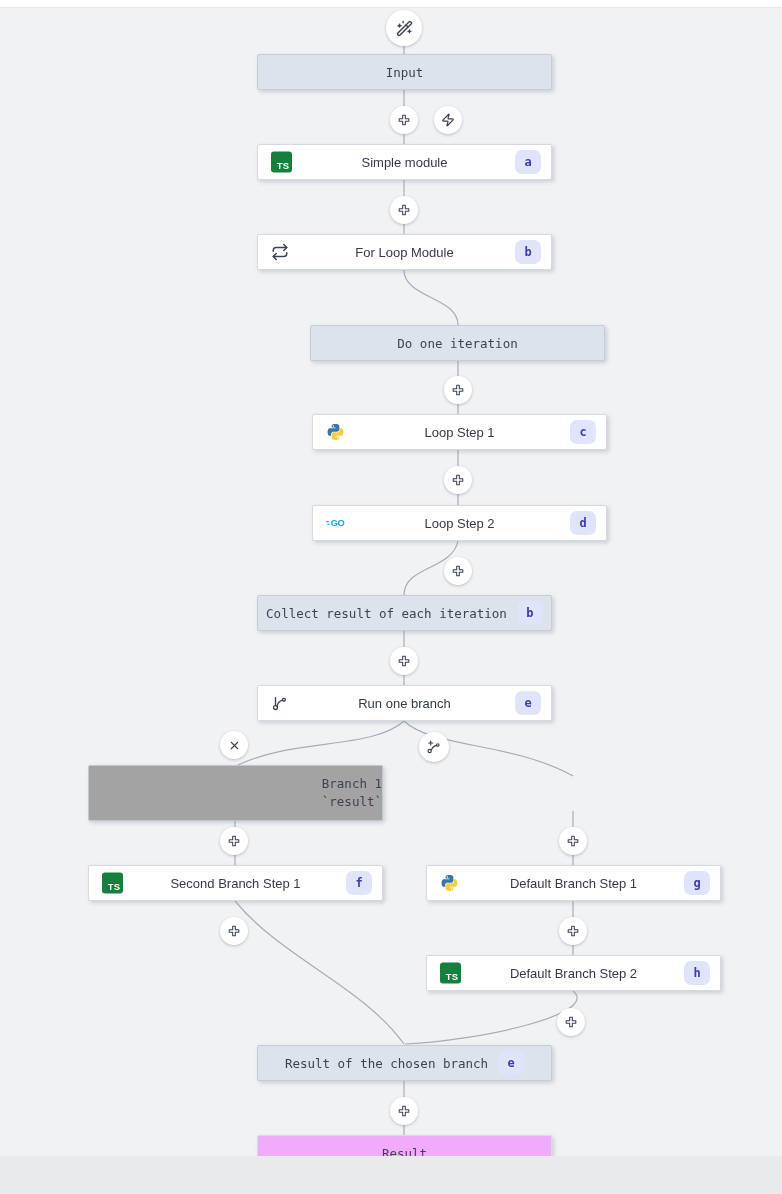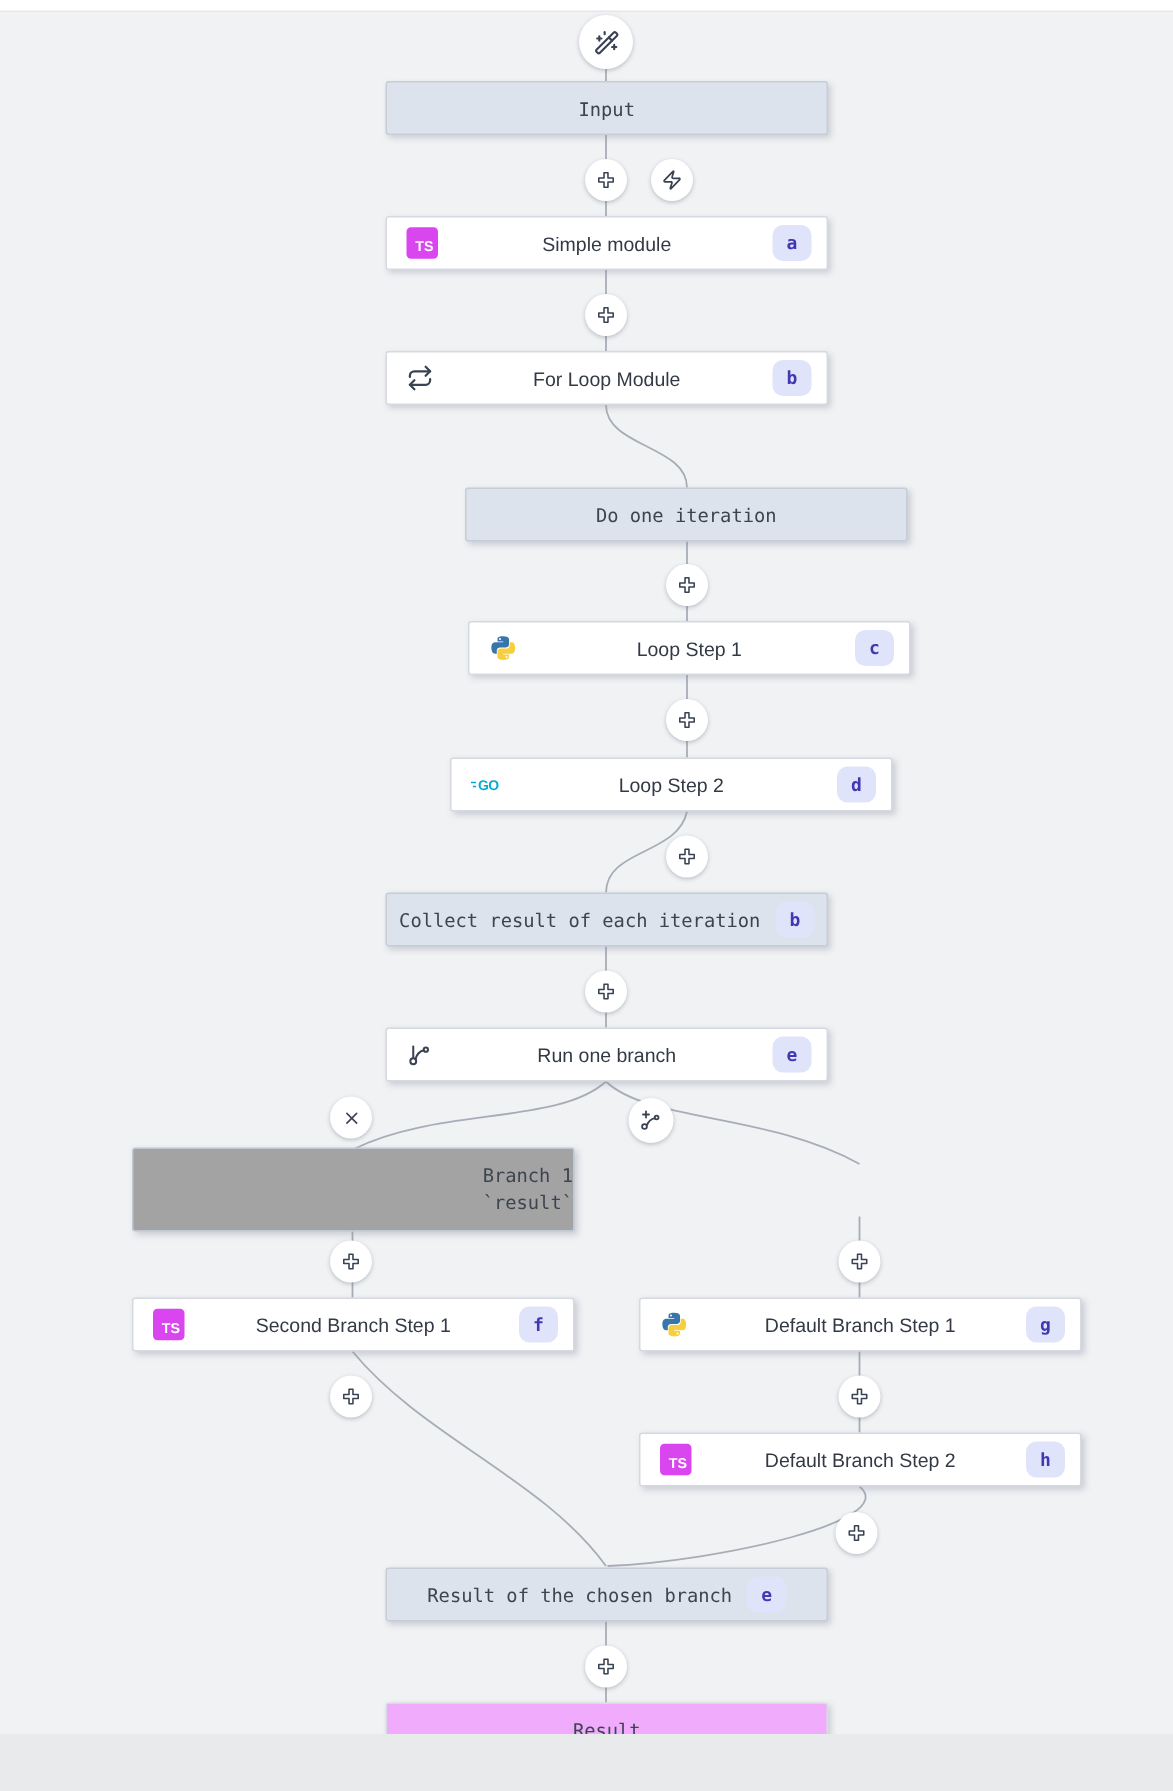--- a/index.html
+++ b/index.html
@@ -40,21 +40,21 @@
     position:absolute;width:28px;height:28px;border-radius:50%;background:#ffffff;
     box-shadow:0 1px 3px rgba(100,110,125,0.4);
     display:flex;align-items:center;justify-content:center;
   }
   .circle-btn.big{width:36px;height:36px;}
   .circle-btn svg{display:block;}
   .stroke-ic{stroke:#3a4353;stroke-width:2;fill:none;stroke-linecap:round;stroke-linejoin:round;}
   .plus-glyph{fill:#ffffff;stroke:#3a4353;stroke-width:1.8;stroke-linejoin:round;}
 
   .ts-chip{
-    width:21px;height:21px;border-radius:3px;background:#d946ef;color:#ffffff;
+    width:21px;height:21px;border-radius:3px;background:#15803d;color:#ffffff;
     display:flex;align-items:flex-end;justify-content:flex-end;
     font-size:9.5px;font-weight:bold;padding:0 3px 2px 0;box-sizing:border-box;
     font-family:"Liberation Sans",sans-serif;letter-spacing:0;
   }
   .go-logo text{fill:#00acd7;font-family:"Liberation Sans",sans-serif;font-weight:bold;font-size:11px;letter-spacing:-0.5px;}
   .go-logo line{stroke:#00acd7;stroke-width:1.2;}
 </style>
 </head>
 <body>
 
@@ -154,21 +154,21 @@
     <span class="mod-label">Loop Step 1</span>
     <span class="badge">c</span>
   </div>
 
   <div class="circle-btn" style="left:444px;top:466px">
     <svg width="14" height="14" viewBox="0 0 24 24">
         <path class="plus-glyph" d="M9.75 3.75h4.5v6h6v4.5h-6v6h-4.5v-6h-6v-4.5h6z"></path>
       </svg>
   </div>
 
-  <div class="node module" style="left:300px;top:505px;width:295px;height:36px">
+  <div class="node module" style="left:312px;top:505px;width:295px;height:36px">
     <span class="left-ic">
       <svg class="go-logo" width="22" height="12" viewBox="0 0 26 13">
         <line x1="0" y1="5" x2="4" y2="5"></line>
           <line x1="1.5" y1="8" x2="4" y2="8"></line>
         <text x="5.5" y="10.5">GO</text>
       </svg>
     </span>
     <span class="mod-label">Loop Step 2</span>
     <span class="badge">d</span>
   </div>

